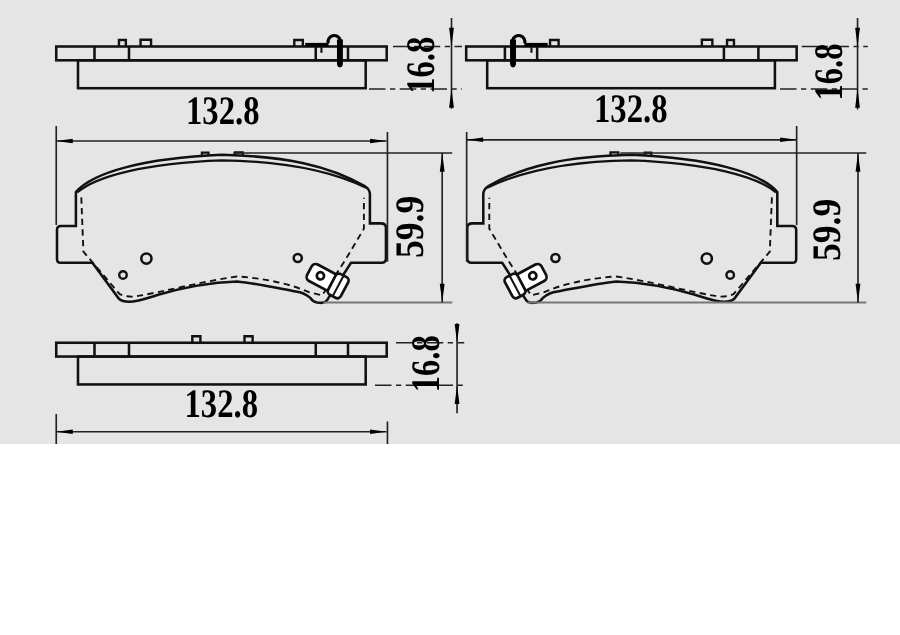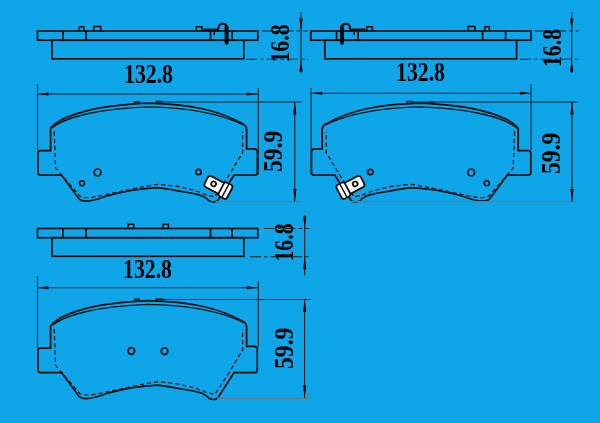--- a/index.html
+++ b/index.html
@@ -1,16 +1,16 @@
 <!DOCTYPE html>
 <html><head>
 <meta charset="utf-8">
 <style>
   html,body{margin:0;padding:0;background:#fff;}
-  #wrap{position:relative;width:600px;height:423px;background:#0ea5e9;overflow:hidden;}
+  #wrap{position:relative;width:600px;height:296px;background:#e5e5e5;overflow:hidden;}
   svg{position:absolute;left:0;top:0;}
   text{font-family:"Liberation Serif", serif;fill:#000;}
 </style>
 </head>
 <body>
 <div id="wrap">
 <svg width="600" height="423" viewBox="0 0 600 423">
 <defs>
 
   <g id="sv" fill="none" stroke="#111" stroke-width="1.7">

